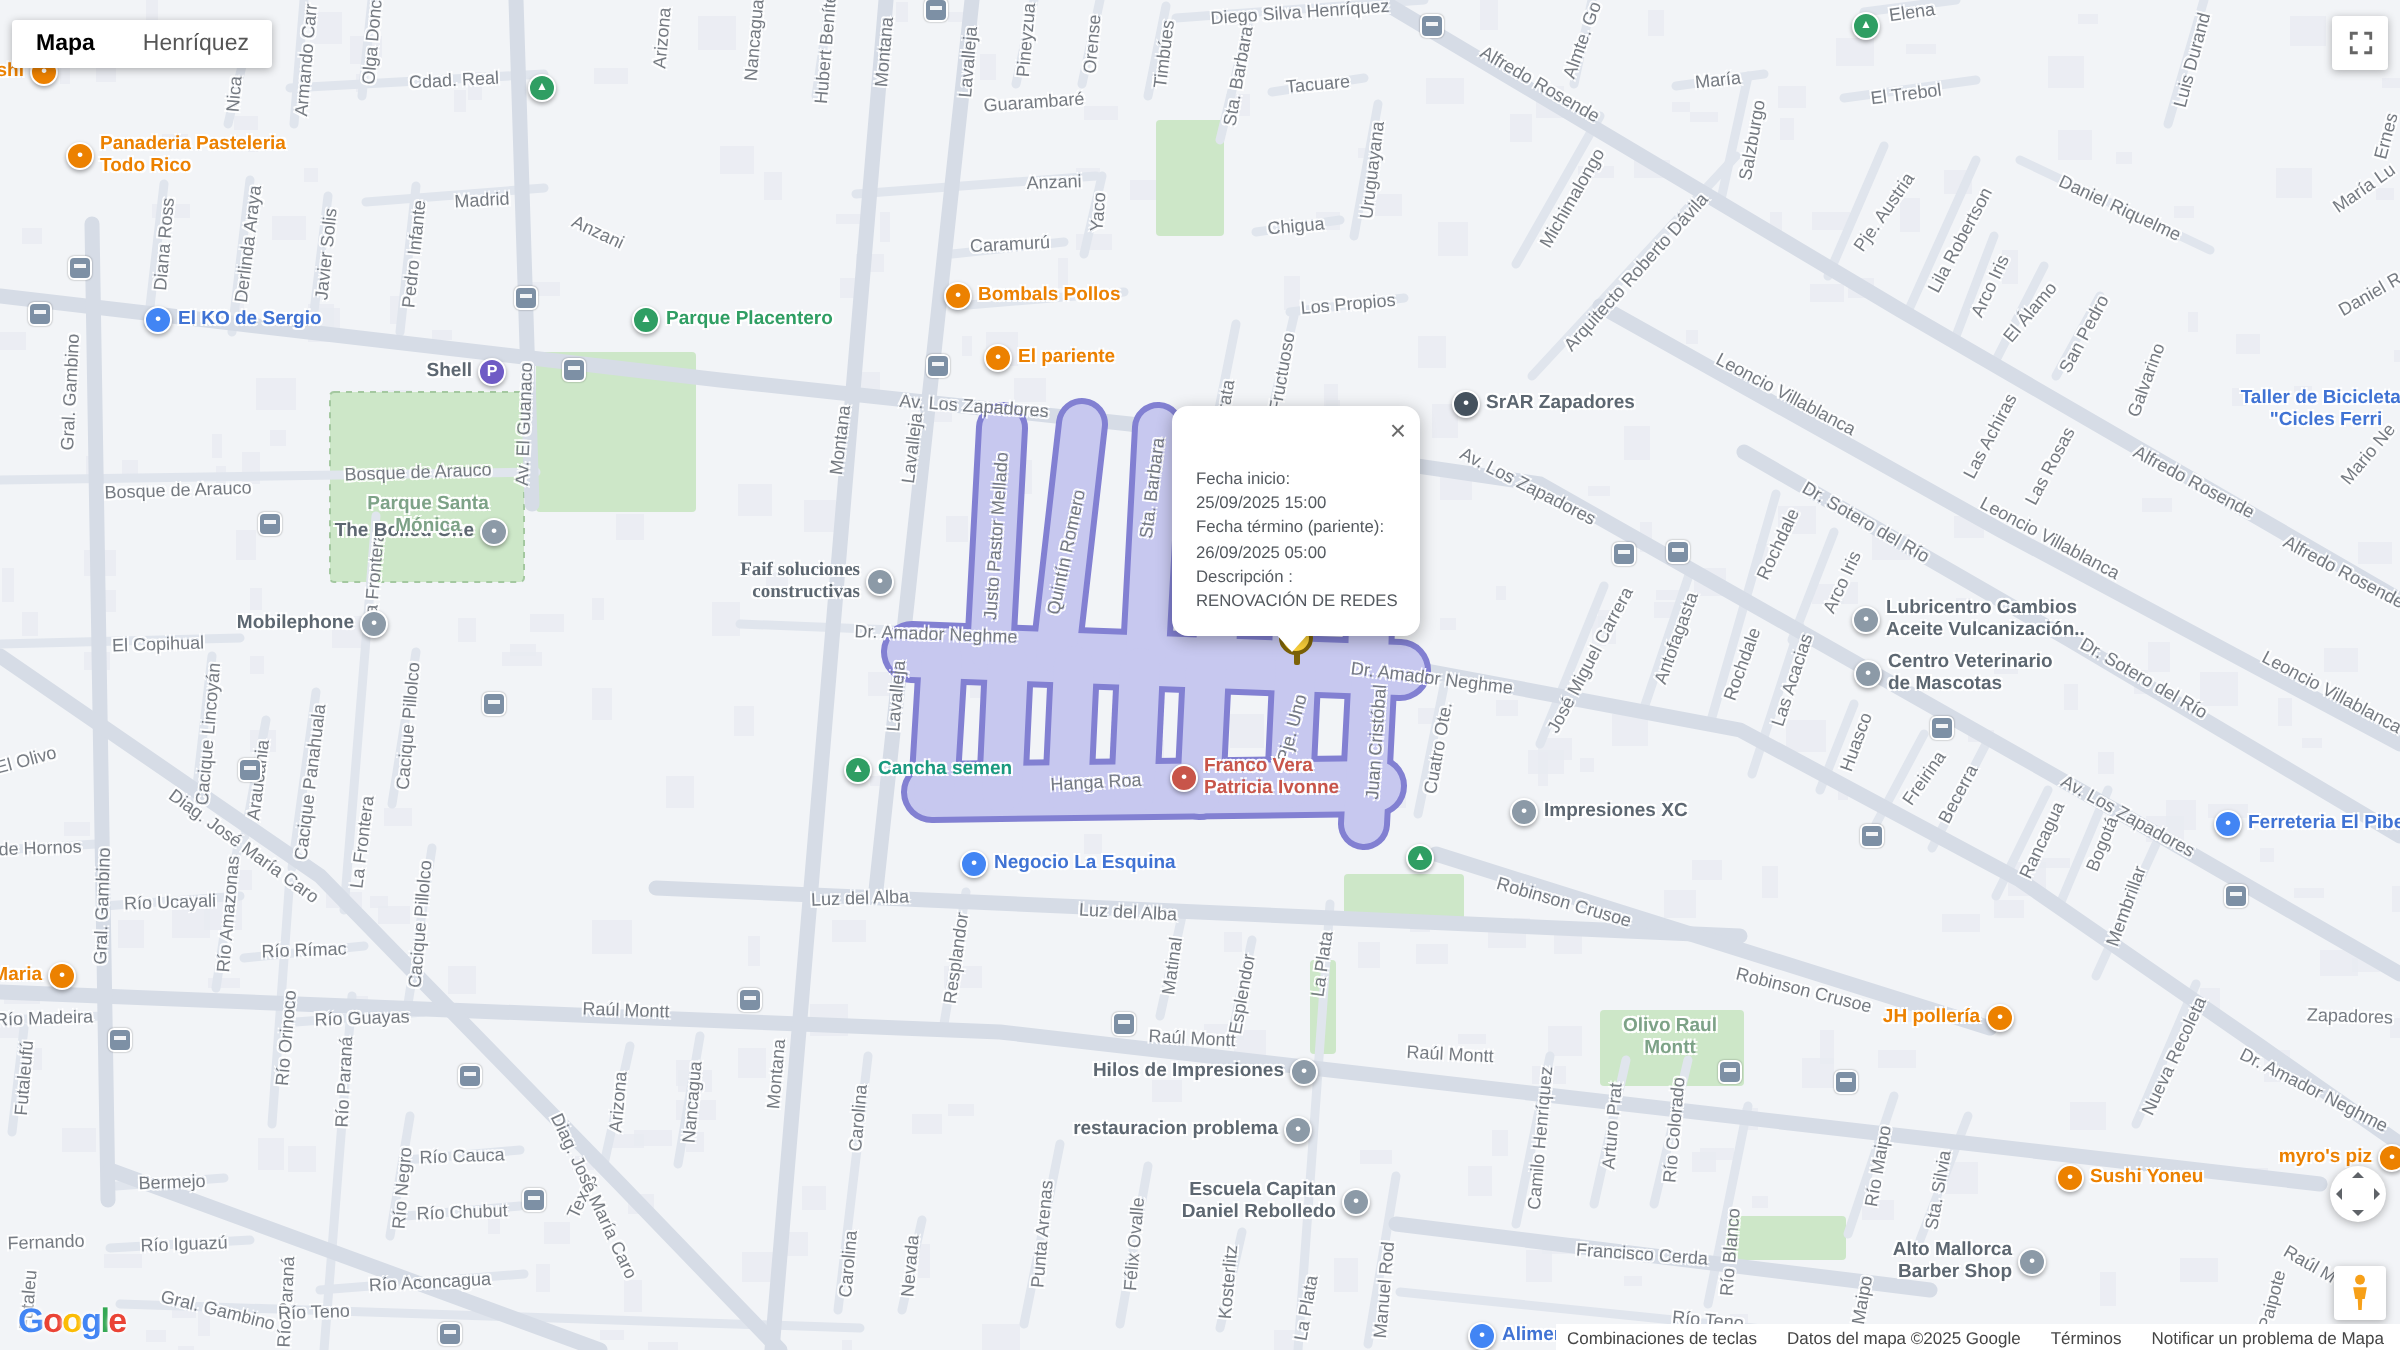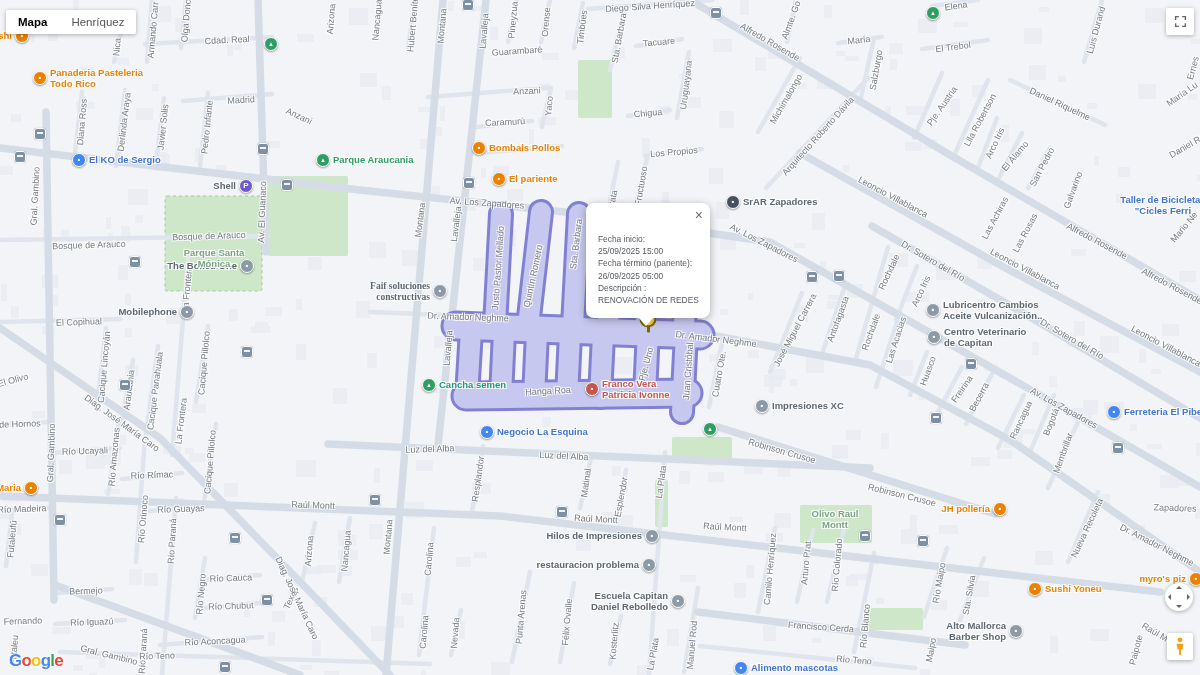--- a/index.html
+++ b/index.html
@@ -690,21 +690,21 @@
       <div class="poi" style="left: 79px; top: 160px;">
         <span class="picon" style="background: rgb(66, 133, 244);">•</span>
         <span class="plabel pr" style="color: rgb(64, 115, 212);">El KO de Sergio</span>
       </div>
       <div class="poi" style="left: 246px; top: 186px;">
         <span class="picon" style="background: rgb(111, 91, 197);">P</span>
         <span class="plabel pl" style="color: rgb(93, 103, 113);">Shell</span>
       </div>
       <div class="poi" style="left: 323px; top: 160px;">
         <span class="picon" style="background: rgb(47, 158, 99); font-size: 6px; line-height: 12px;">▲</span>
-        <span class="plabel pr" style="color: rgb(47, 158, 99);">Parque Araucania</span>
+        <span class="plabel pr" style="color: rgb(47, 158, 99);">Parque Placentero</span>
       </div>
       <div class="poi" style="left: 247px; top: 266px;">
         <span class="picon" style="background: rgb(140, 154, 167);">•</span>
         <span class="plabel pl" style="color: rgb(93, 103, 113);">The Boiled One</span>
       </div>
       <div class="poi" style="left: 187px; top: 312px;">
         <span class="picon" style="background: rgb(140, 154, 167);">•</span>
         <span class="plabel pl" style="color: rgb(93, 103, 113);">Mobilephone</span>
       </div>
       <div class="poi" style="left: 440px; top: 291px;">
@@ -742,21 +742,21 @@
         <span class="plabel pr" style="color: rgb(93, 103, 113);">Impresiones XC</span>
       </div>
       <div class="poi" style="left: 933px; top: 310px;">
         <span class="picon" style="background: rgb(140, 154, 167);">•</span>
         <span class="plabel pr" style="color: rgb(93, 103, 113);">Lubricentro Cambios
 Aceite Vulcanización..</span>
       </div>
       <div class="poi" style="left: 934px; top: 337px;">
         <span class="picon" style="background: rgb(140, 154, 167);">•</span>
         <span class="plabel pr" style="color: rgb(93, 103, 113);">Centro Veterinario
-de Capitan</span>
+de Mascotas</span>
       </div>
       <div class="poi" style="left: 1163px; top: 205px;">
         <span class="plabel pc" style="color: rgb(64, 115, 212);">Taller de Bicicletas
 "Cicles Ferri</span>
       </div>
       <div class="poi" style="left: 1114px; top: 412px;">
         <span class="picon" style="background: rgb(66, 133, 244);">•</span>
         <span class="plabel pr" style="color: rgb(64, 115, 212);">Ferreteria El Pibe</span>
       </div>
       <div class="poi" style="left: 1000px; top: 509px;">
@@ -870,15 +870,21 @@
     <span class="arr a-rt"></span>
   </div>
 
   <button id="pegman">
     <svg width="12" height="19" viewBox="0 0 12 20">
       <circle cx="6" cy="3" r="2.6" fill="#f7a018"></circle>
       <path d="M2.4 7h7.2l-1.1 6.2H7.2L6.9 19H5.1l-.3-5.8H3.5z" fill="#f7a018"></path>
     </svg>
   </button>
 
+  <div id="attribution">
+    <span>Combinaciones de teclas</span>
+    <span>Datos del mapa ©2025 Google</span>
+    <span>Términos</span>
+    <span>Notificar un problema de Mapa</span>
+  </div>
 
   <div id="glogo"><span style="color: rgb(66, 133, 244);">G</span><span style="color: rgb(234, 67, 53);">o</span><span style="color: rgb(251, 188, 5);">o</span><span style="color: rgb(66, 133, 244);">g</span><span style="color: rgb(52, 168, 83);">l</span><span style="color: rgb(234, 67, 53);">e</span></div>
 </div>
 
 </body></html>

